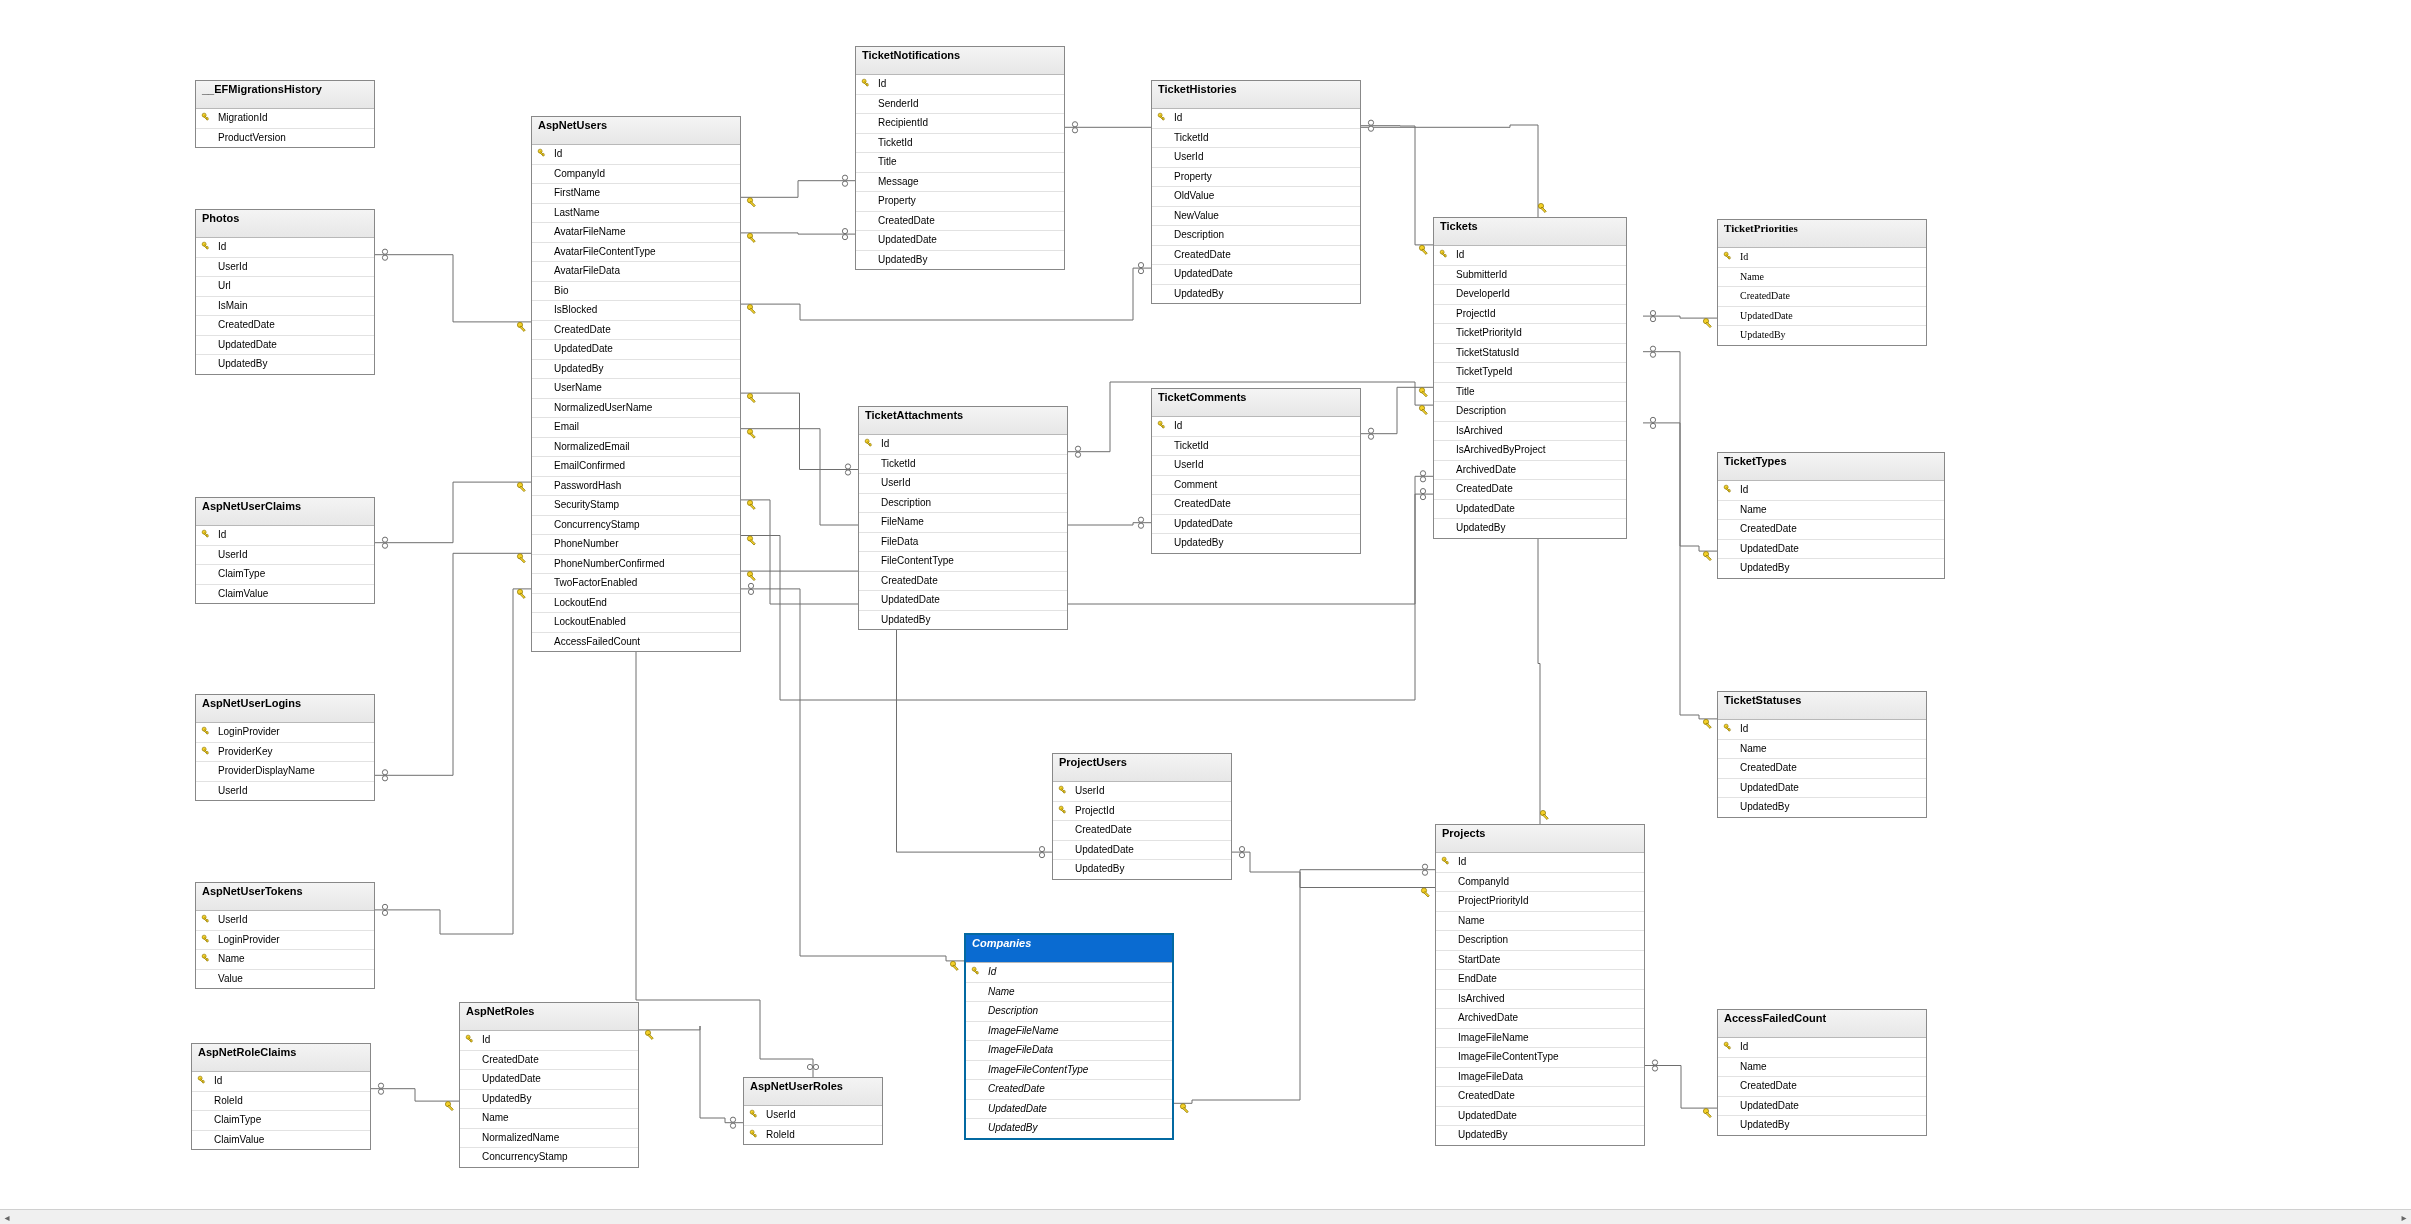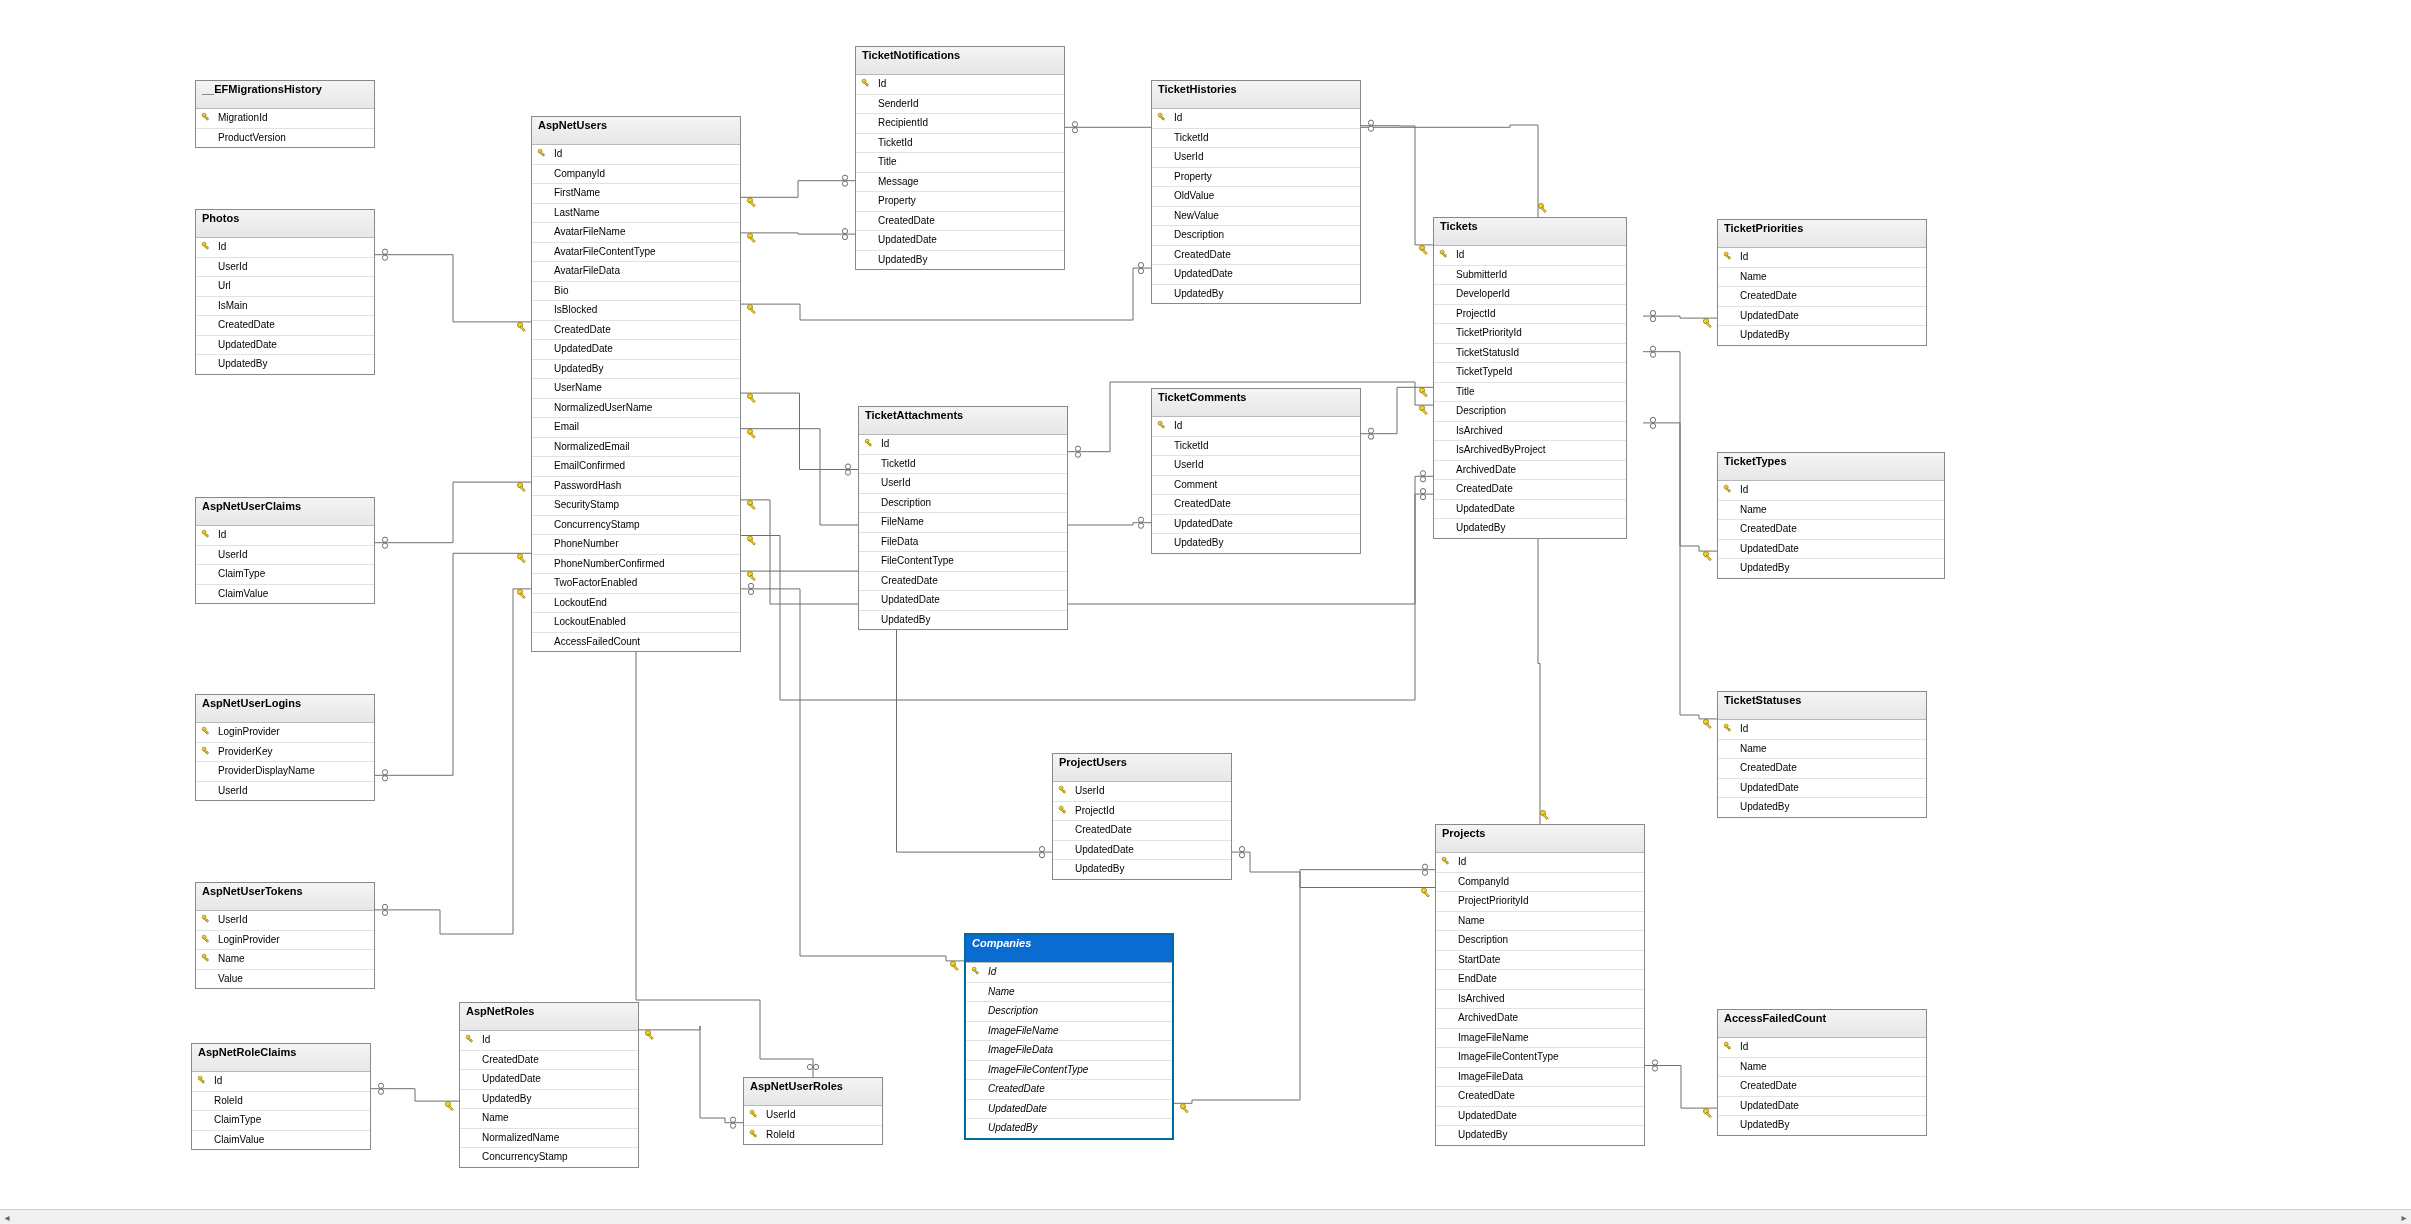--- a/index.html
+++ b/index.html
@@ -703,21 +703,21 @@
       <div class="entity-row">EndDate</div>
       <div class="entity-row">IsArchived</div>
       <div class="entity-row">ArchivedDate</div>
       <div class="entity-row">ImageFileName</div>
       <div class="entity-row">ImageFileContentType</div>
       <div class="entity-row">ImageFileData</div>
       <div class="entity-row">CreatedDate</div>
       <div class="entity-row">UpdatedDate</div>
       <div class="entity-row">UpdatedBy</div>
     </div>
-    <div class="entity" style="left: 1717px; top: 219px; width: 210px;">
+    <div class="entity" style="left: 1717px; top: 219px; width: 210px; font-family: Liberation Serif, serif;">
       <div class="entity-header">TicketPriorities</div>
       <div class="entity-row"><span class="pk-icon">
           <svg viewBox="0 0 16 16" width="10" height="10">
             <g fill="#f4d028" stroke="#8a7400" stroke-width="1">
               <circle cx="5" cy="5" r="3.2"></circle>
               <rect x="6" y="6" width="8" height="2.2" transform="rotate(45 6 6)"></rect>
               <rect x="10.5" y="8.5" width="2" height="3" transform="rotate(45 10.5 8.5)"></rect>
             </g>
           </svg>
         </span>Id</div>

